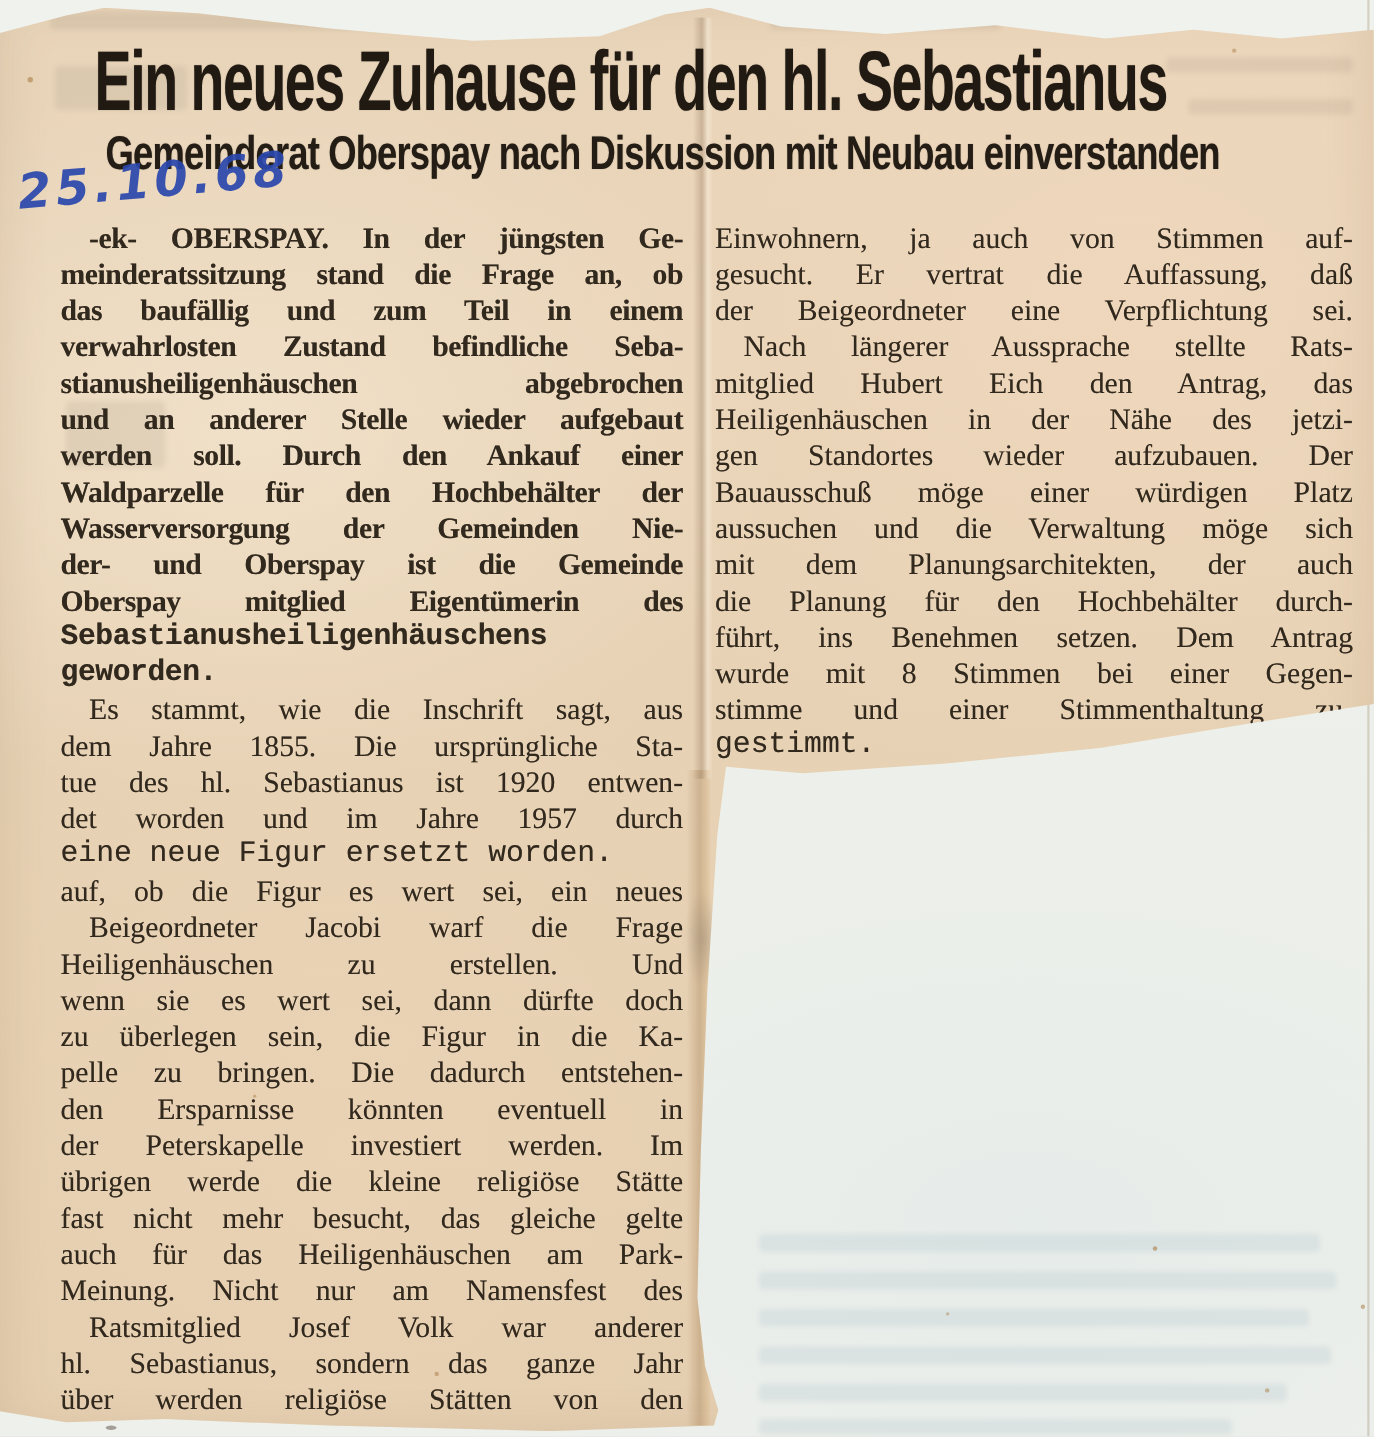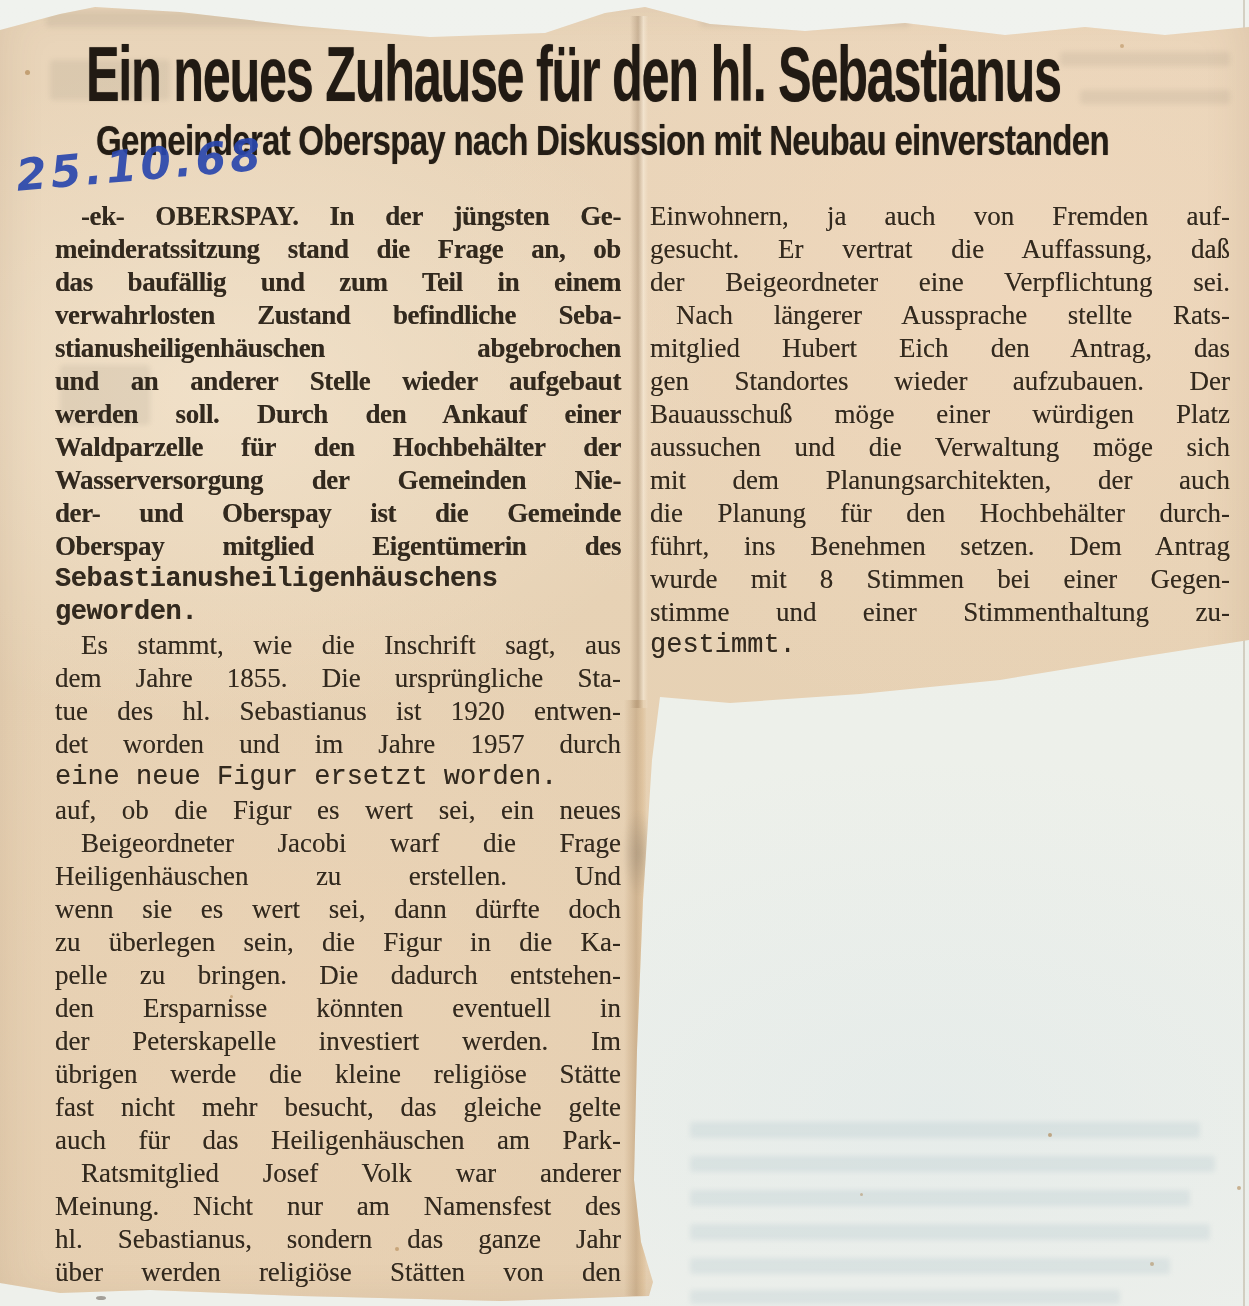--- a/index.html
+++ b/index.html
@@ -153,35 +153,36 @@
         <div class="line">wenn sie es wert sei, dann dürfte doch</div>
         <div class="line">zu überlegen sein, die Figur in die Ka-</div>
         <div class="line">pelle zu bringen. Die dadurch entstehen-</div>
         <div class="line">den Ersparnisse könnten eventuell in</div>
         <div class="line">der Peterskapelle investiert werden. Im</div>
         <div class="line">übrigen werde die kleine religiöse Stätte</div>
         <div class="line">fast nicht mehr besucht, das gleiche gelte</div>
         <div class="line">auch für das Heiligenhäuschen am Park-</div>
       </div>
       <div class="para">
+        <div class="line">Meinung. Nicht nur am Namensfest des</div>
         <div class="line indent">Ratsmitglied Josef Volk war anderer</div>
-        <div class="line">Meinung. Nicht nur am Namensfest des</div>
         <div class="line">hl. Sebastianus, sondern das ganze Jahr</div>
         <div class="line">über werden religiöse Stätten von den</div>
       </div>
     </div>
   <div class="col col-right">
       <div class="para">
-        <div class="line">Einwohnern, ja auch von Fremden auf-</div>
+        <div class="line">Einwohnern, ja auch von Stimmen auf-</div>
         <div class="line">gesucht. Er vertrat die Auffassung, daß</div>
         <div class="line">der Beigeordneter eine Verpflichtung sei.</div>
       </div>
       <div class="para">
         <div class="line indent">Nach längerer Aussprache stellte Rats-</div>
         <div class="line">mitglied Hubert Eich den Antrag, das</div>
+        <div class="line">Heiligenhäuschen in der Nähe des jetzi-</div>
         <div class="line">gen Standortes wieder aufzubauen. Der</div>
         <div class="line">Bauausschuß möge einer würdigen Platz</div>
         <div class="line">aussuchen und die Verwaltung möge sich</div>
         <div class="line">mit dem Planungsarchitekten, der auch</div>
         <div class="line">die Planung für den Hochbehälter durch-</div>
         <div class="line">führt, ins Benehmen setzen. Dem Antrag</div>
         <div class="line">wurde mit 8 Stimmen bei einer Gegen-</div>
         <div class="line">stimme und einer Stimmenthaltung zu-</div>
         <div class="line end">gestimmt.</div>
       </div>

